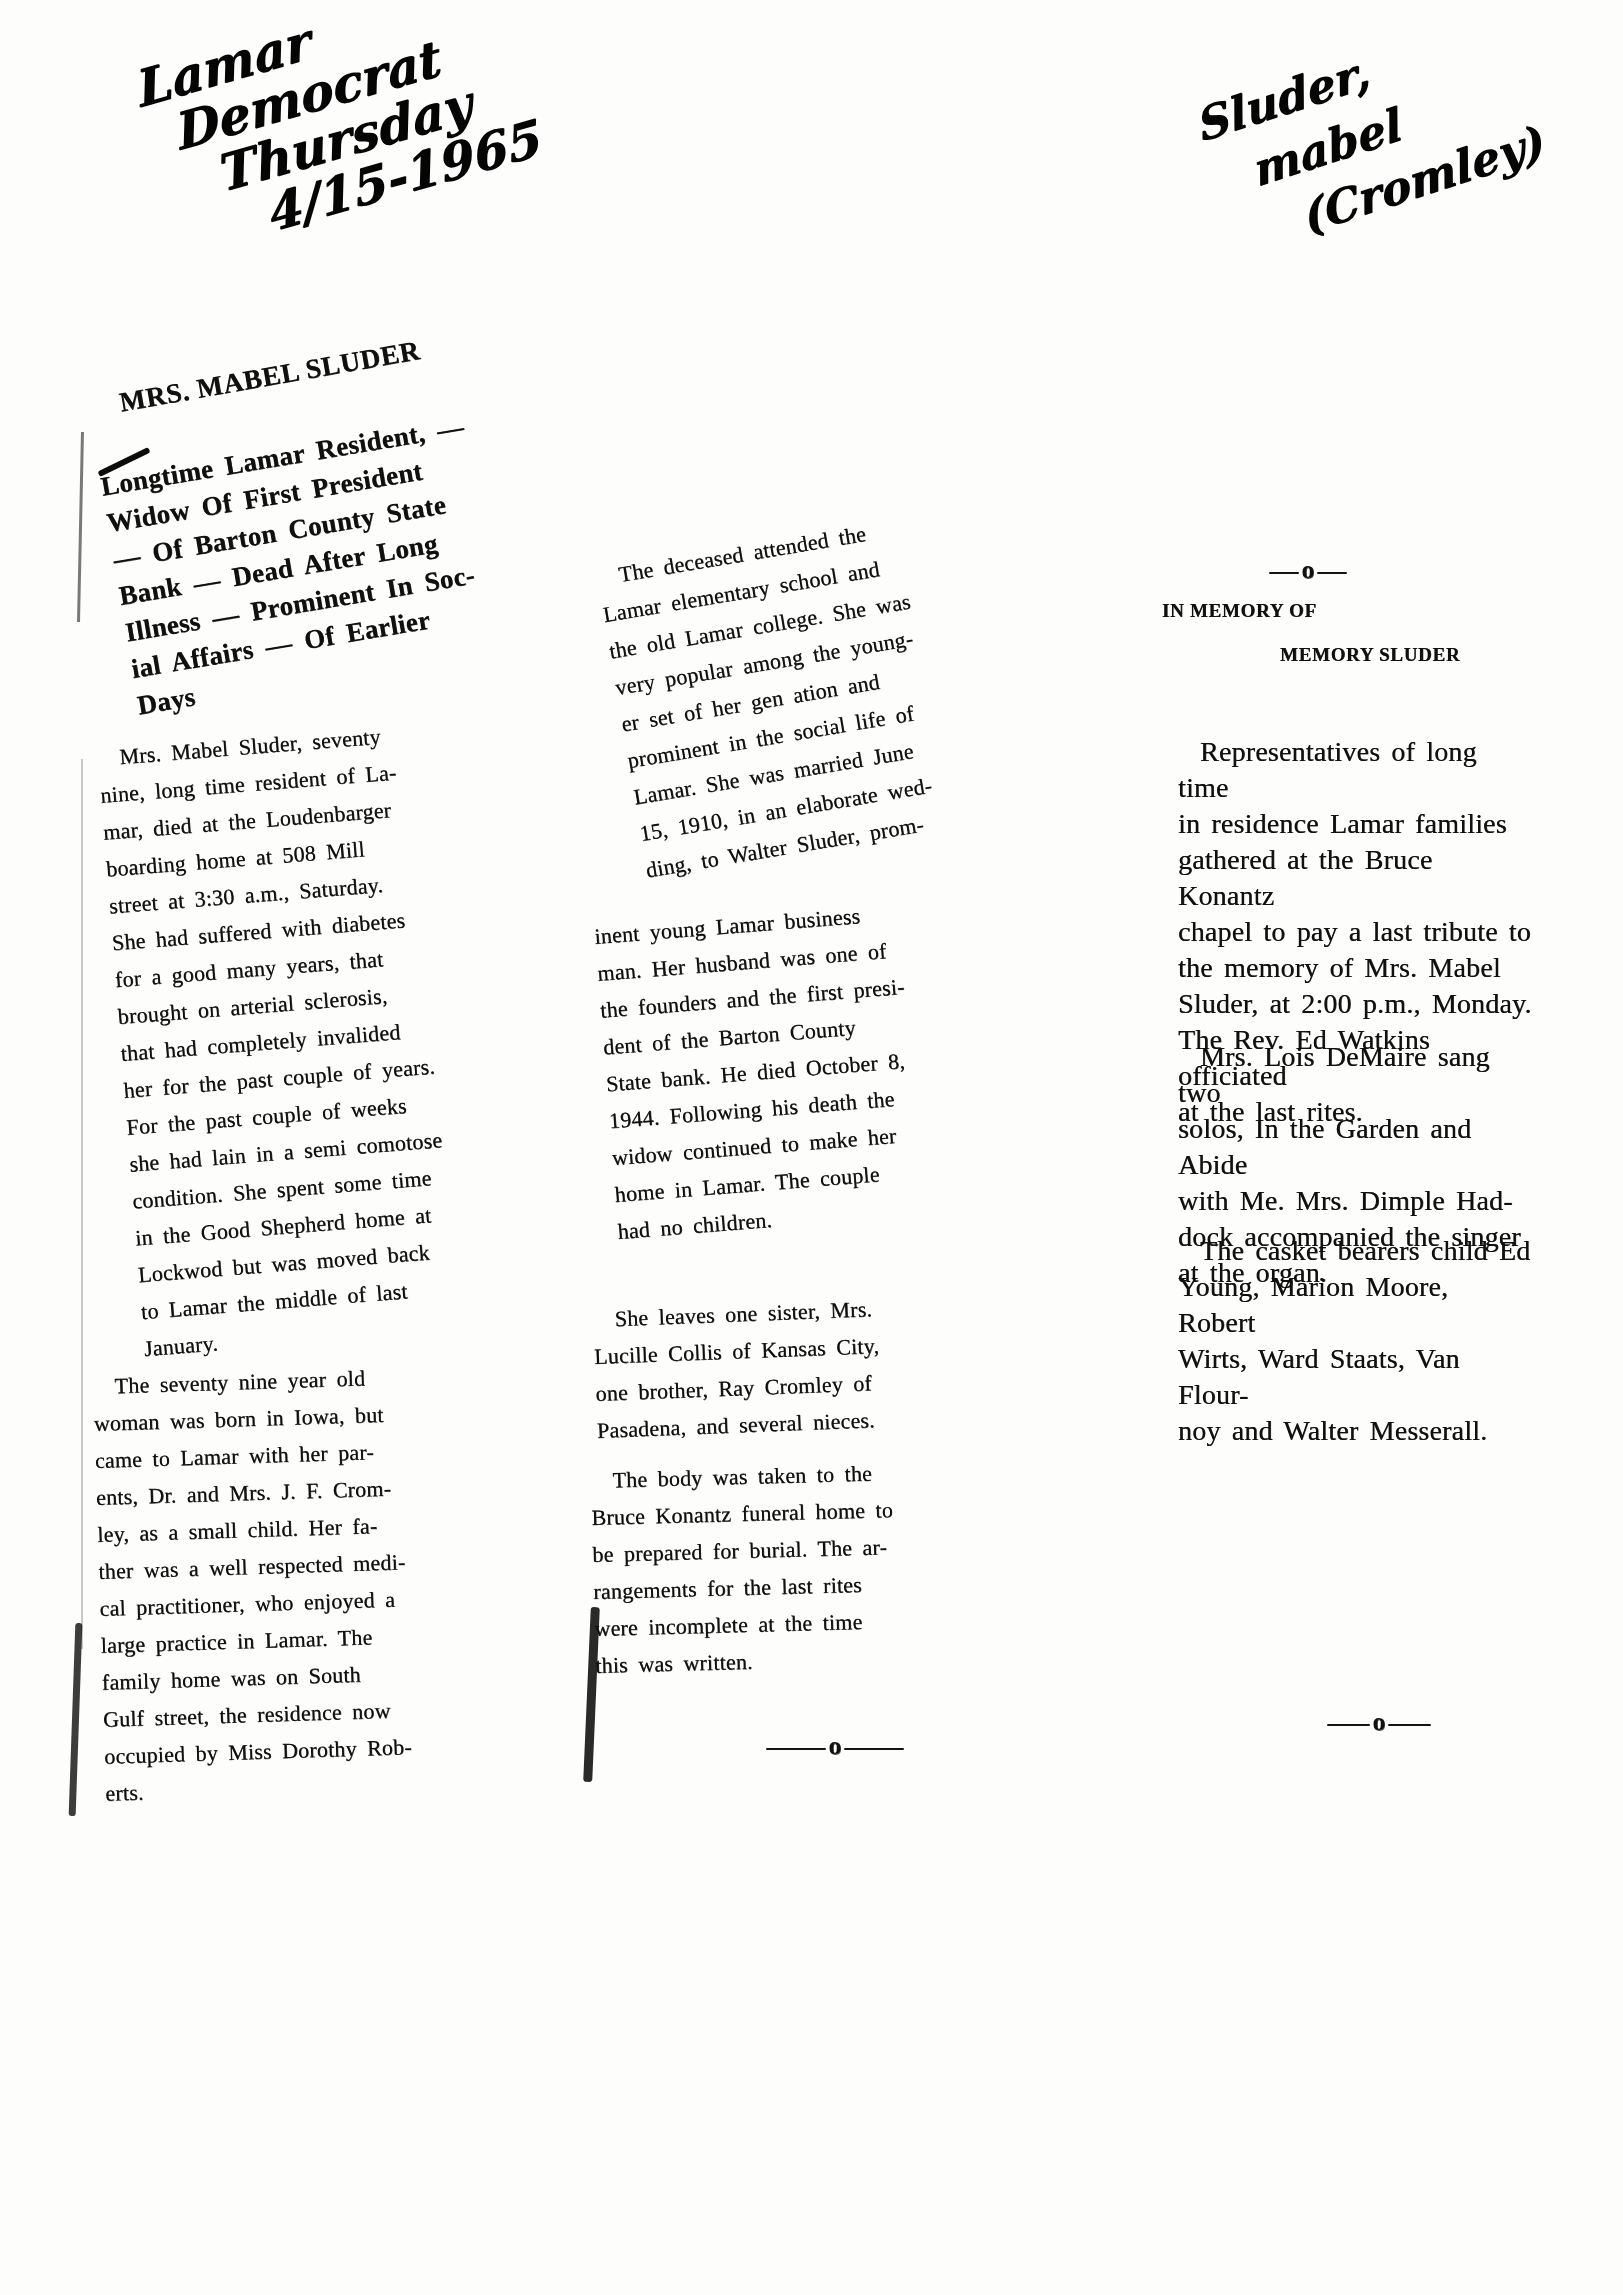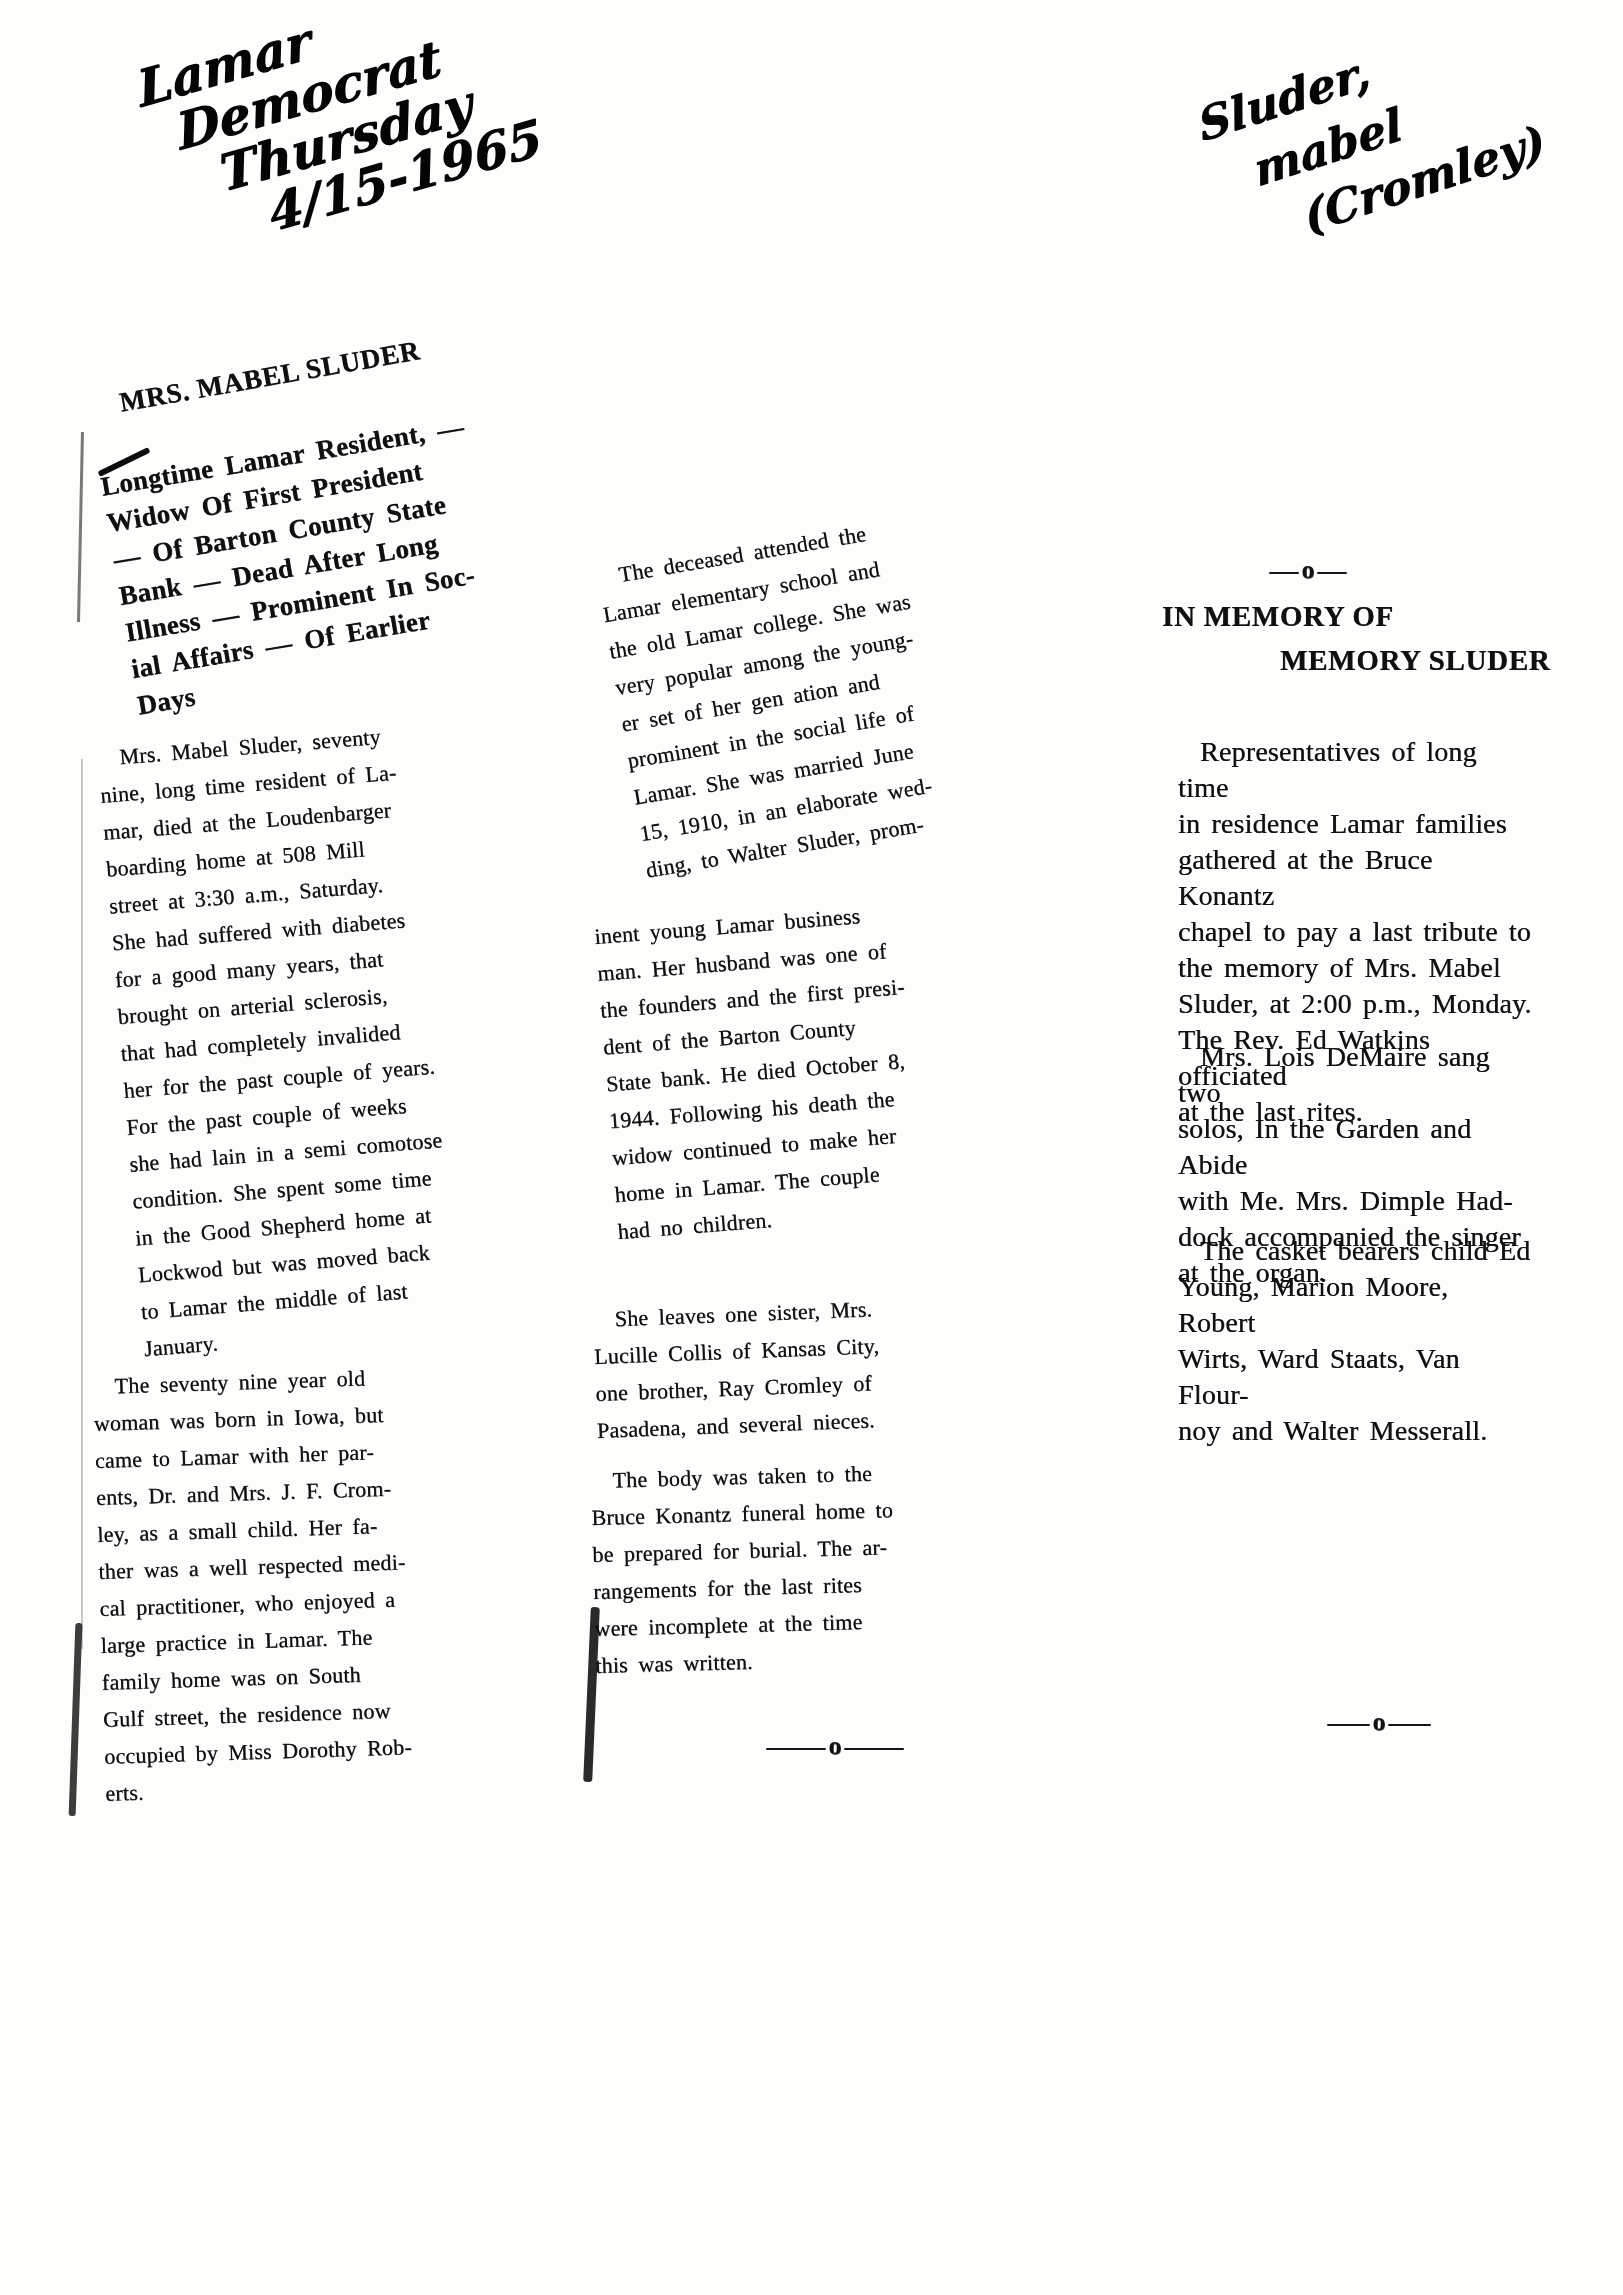--- a/index.html
+++ b/index.html
@@ -60,21 +60,21 @@
   .c2c{left:592px;top:1301px;width:370px;transform:rotate(-2.2deg);}
   .c2d{left:590px;top:1462px;width:370px;transform:rotate(-1.5deg);}
   .c3{left:1178px;width:357px;font-size:28px;line-height:36px;word-spacing:3.9px;}
   .c3p1{top:734px;}
   .c3p2{top:1039px;}
   .c3p3{top:1233px;}
   .c3p4{top:1386px;}
 
   .memhead{
     position:absolute;margin:0;
-    font-size:29px;font-weight:700;letter-spacing:0.7px;white-space:nowrap;
+    font-size:19px;font-weight:700;letter-spacing:0.7px;white-space:nowrap;
   }
   .mh1{left:1162px;top:600px;}
   .mh2{left:1280px;top:644px;}
 
   
   .divider{position:absolute;display:flex;align-items:center;}
   .dline{height:2.6px;background:#141414;border-radius:1.3px;}
   .do{
     font-family:"Liberation Serif", serif;font-weight:700;
     font-size:26px;line-height:26px;margin:0 2.6px;

